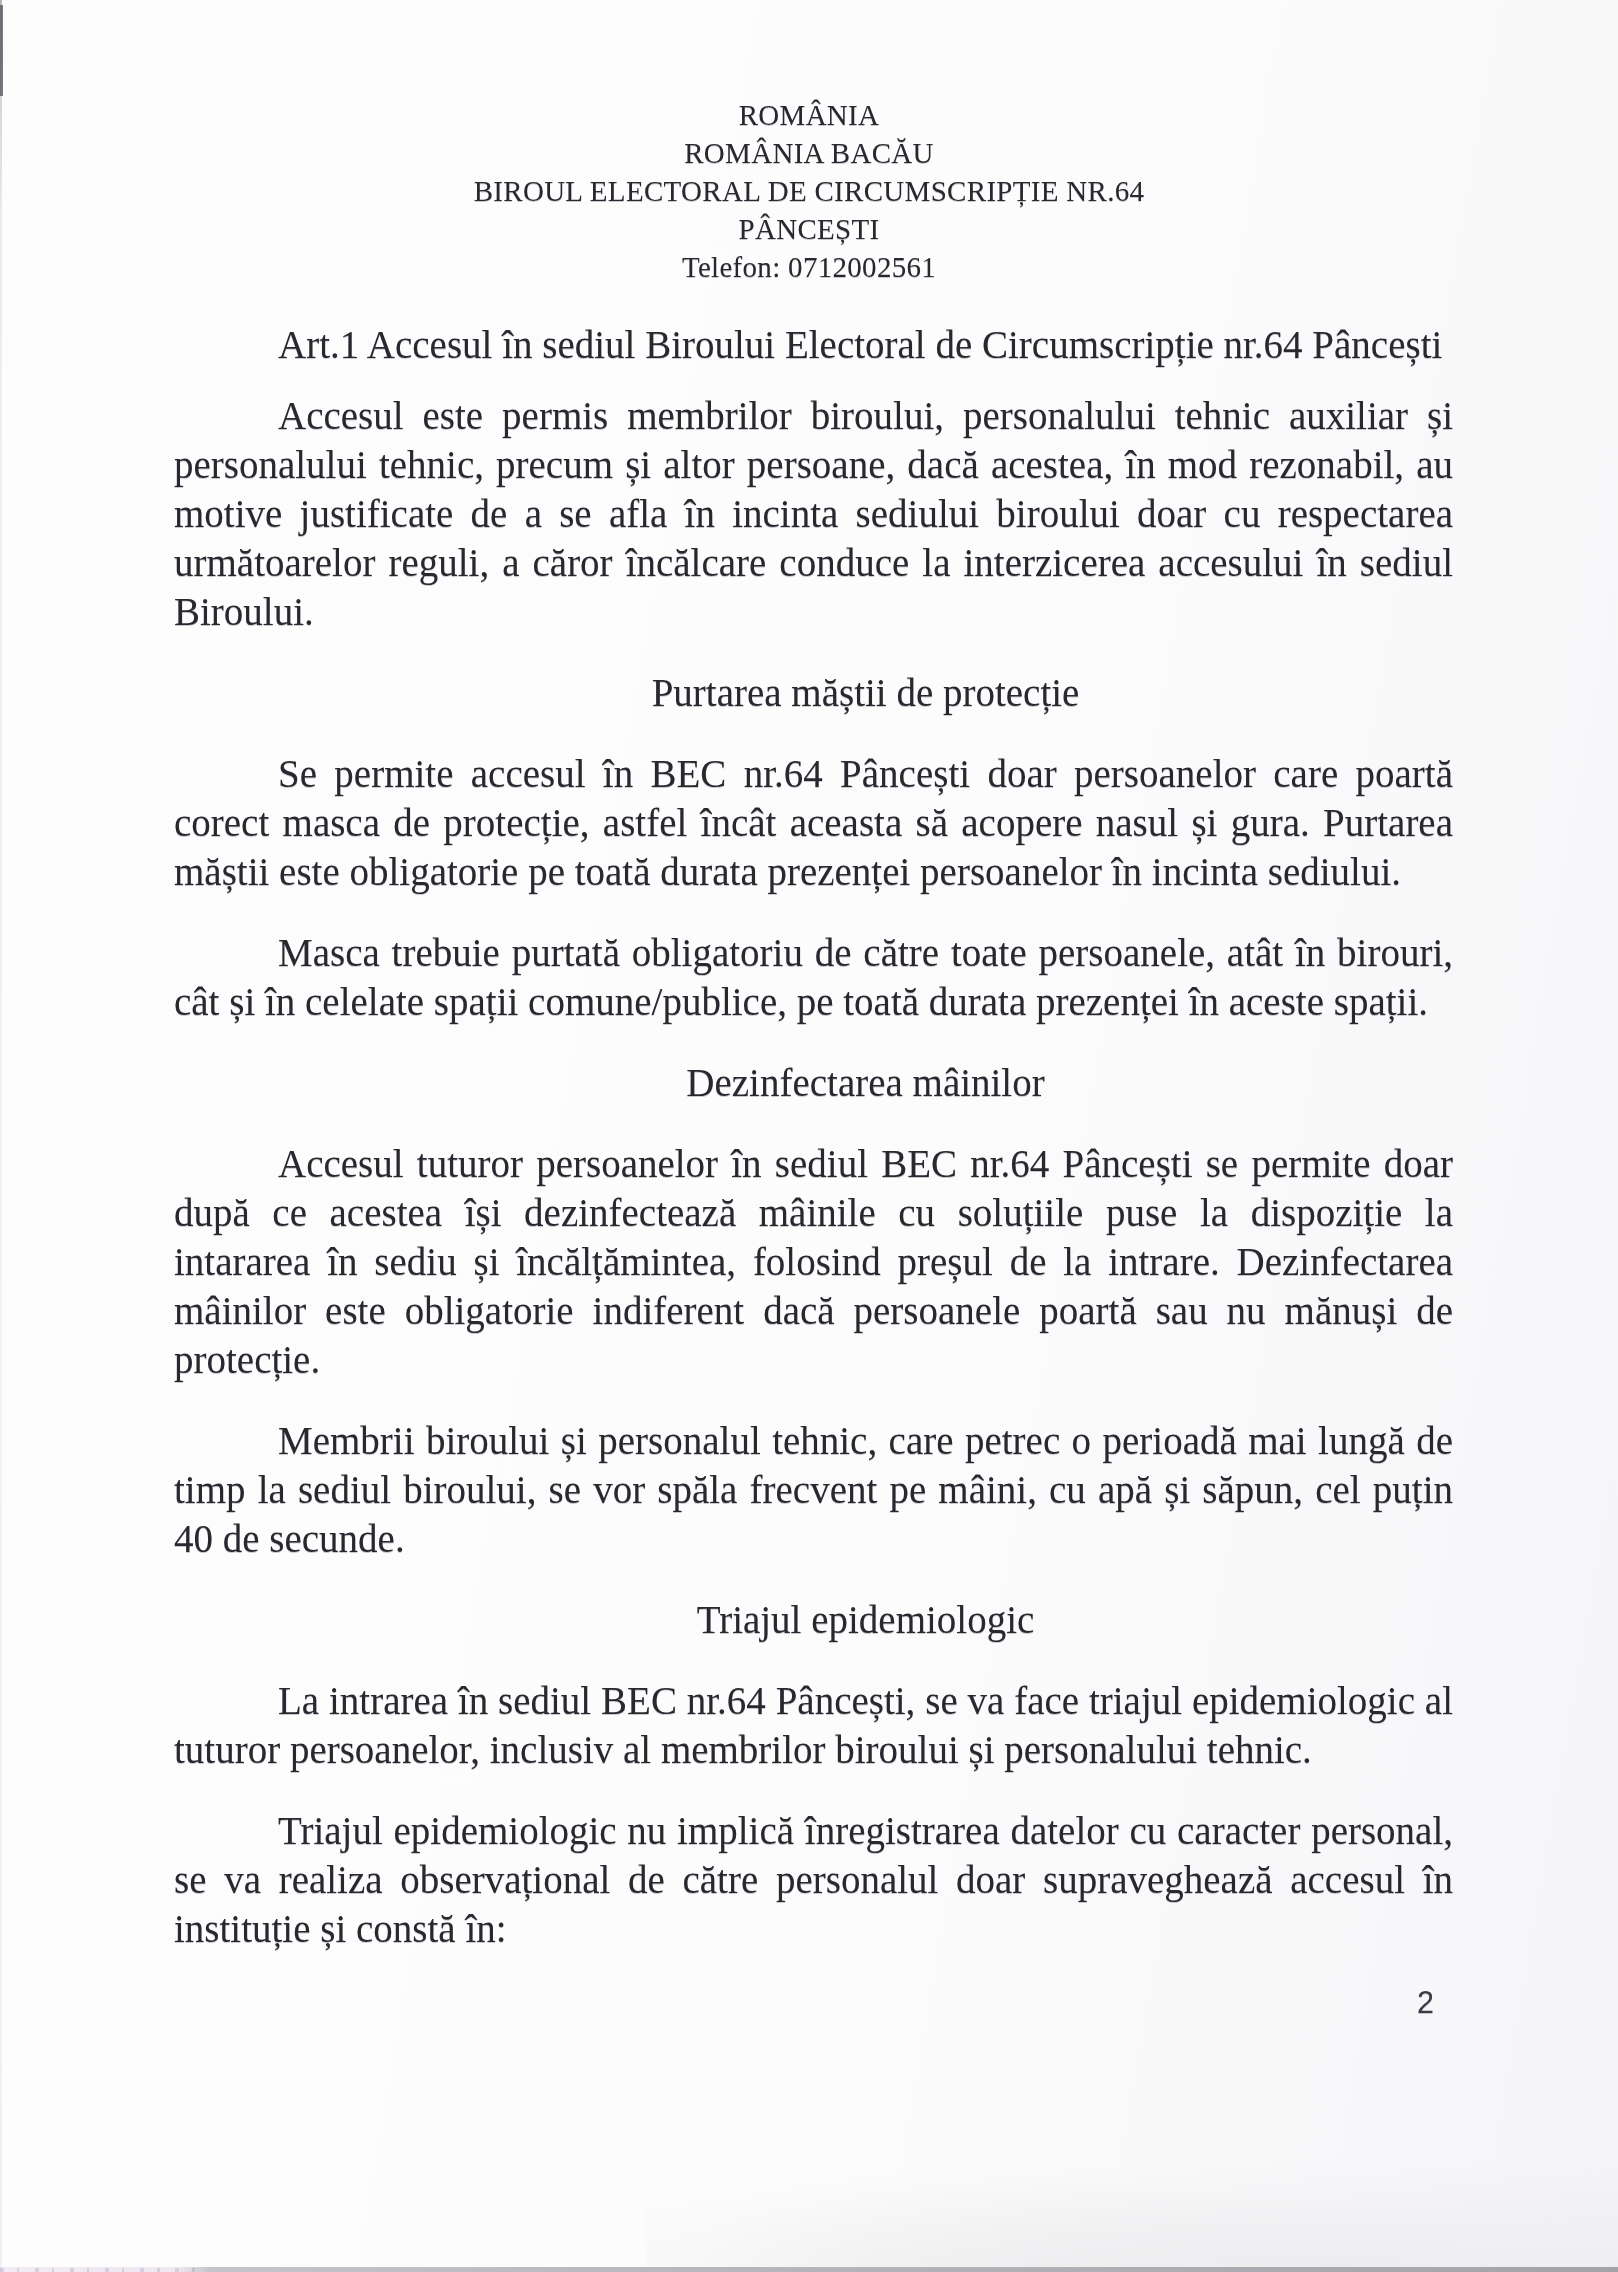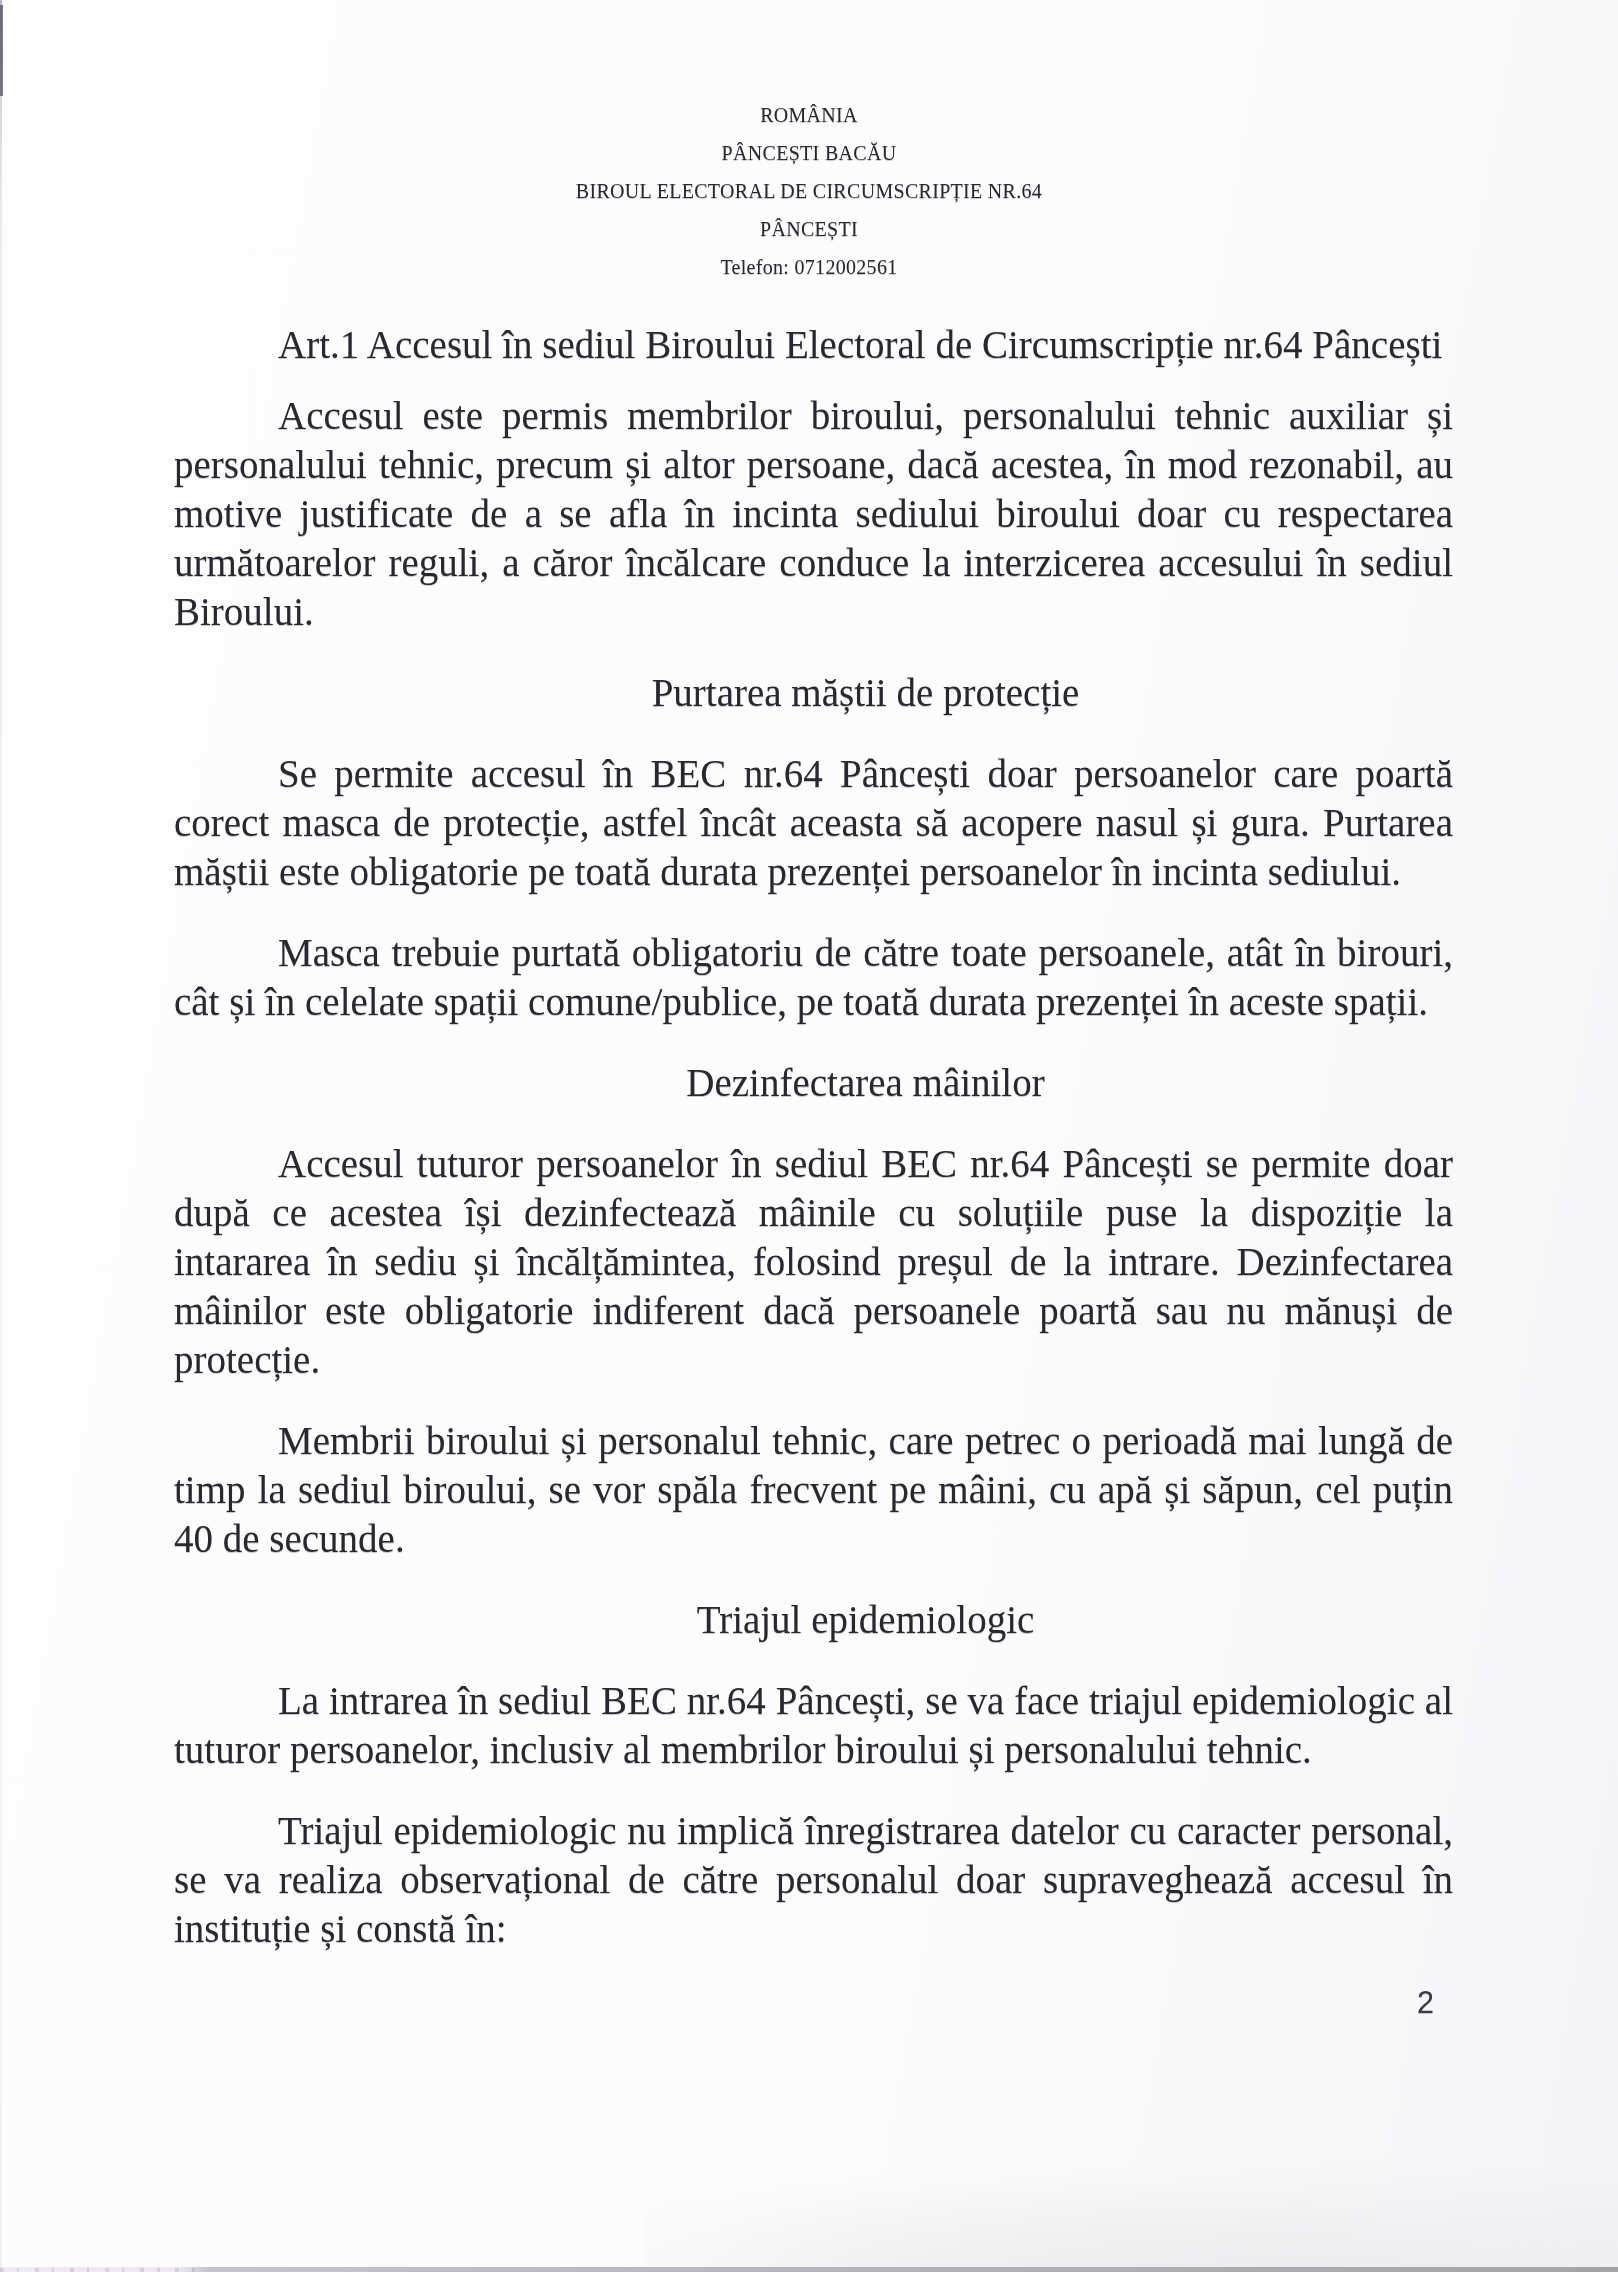--- a/index.html
+++ b/index.html
@@ -15,21 +15,21 @@
     color: #28282f;
     overflow: hidden;
   }
 
   
   .ink { text-shadow: 0 0.6px 0.6px rgba(70,60,85,0.28); }
 
   .doc-header {
     padding-top: 96px;
     text-align: center;
-    font-size: 20px;
+    font-size: 29px;
     line-height: 38px;
     letter-spacing: 0.3px;
   }
   .doc-header .h-line { white-space: nowrap; }
   .email-link {
     text-decoration: underline;
     text-decoration-thickness: 1.9px;
     text-underline-offset: 4.5px;
     margin-left: 0.28em;
   }
@@ -109,21 +109,21 @@
       radial-gradient(ellipse at 30% 100%, rgba(120,120,130,0.05), rgba(120,120,130,0) 60%);
   }
 </style>
 </head>
 <body>
 
 <div class="scan-page">
 
   <header class="doc-header ink">
     <div class="h-line">ROMÂNIA</div>
-    <div class="h-line">PÂNCEȘTI BACĂU</div>
+    <div class="h-line">ROMÂNIA BACĂU</div>
     <div class="h-line">BIROUL ELECTORAL DE CIRCUMSCRIPȚIE NR.64</div>
     <div class="h-line">PÂNCEȘTI</div>
     <div class="h-line">Telefon: 0712002561</div>
   </header>
 
   <main class="doc-body ink">
     <p class="article-heading">Art.1 Accesul în sediul Biroului Electoral de Circumscripție nr.64 Pâncești</p>
 
     <p class="para">Accesul este permis membrilor biroului, personalului tehnic auxiliar și personalului tehnic, precum și altor persoane, dacă acestea, în mod rezonabil, au motive justificate de a se afla în incinta sediului biroului doar cu respectarea următoarelor reguli, a căror încălcare conduce la interzicerea accesului în sediul Biroului.</p>
 

